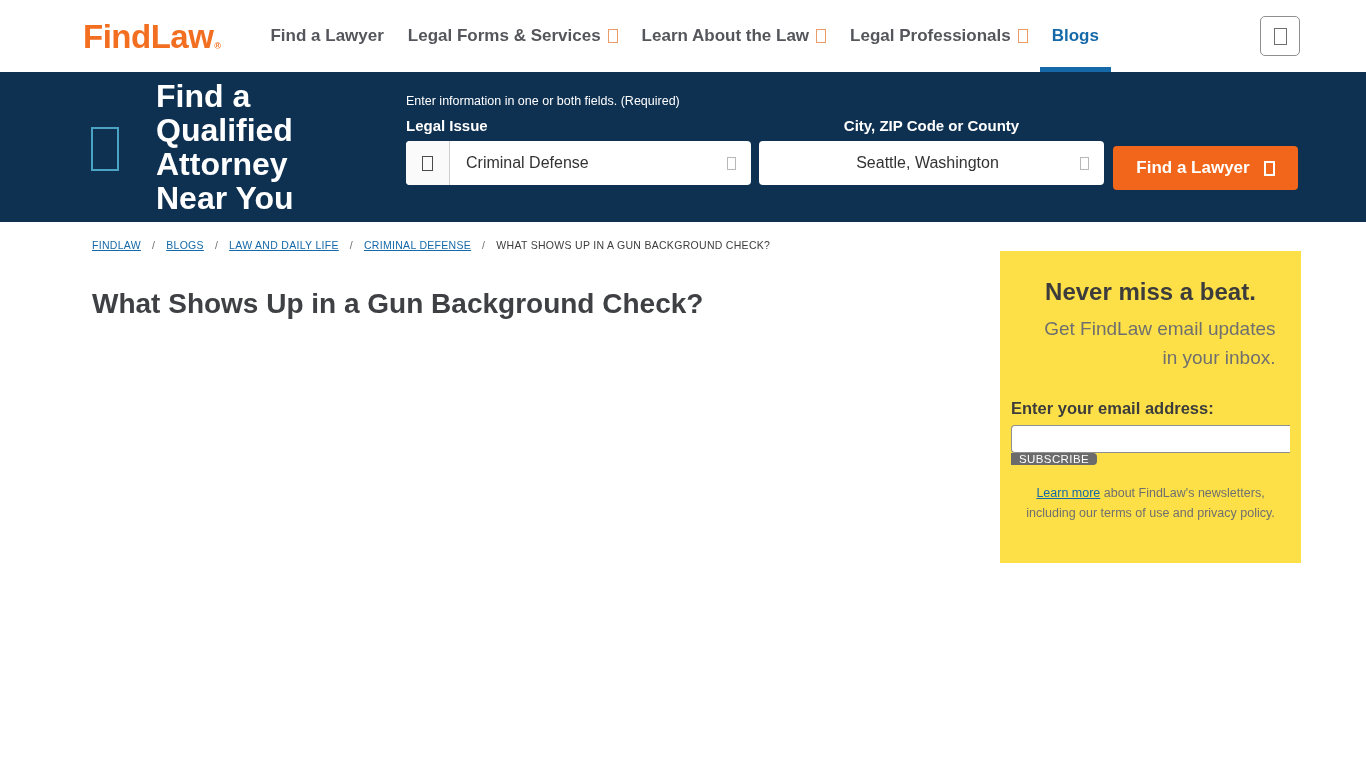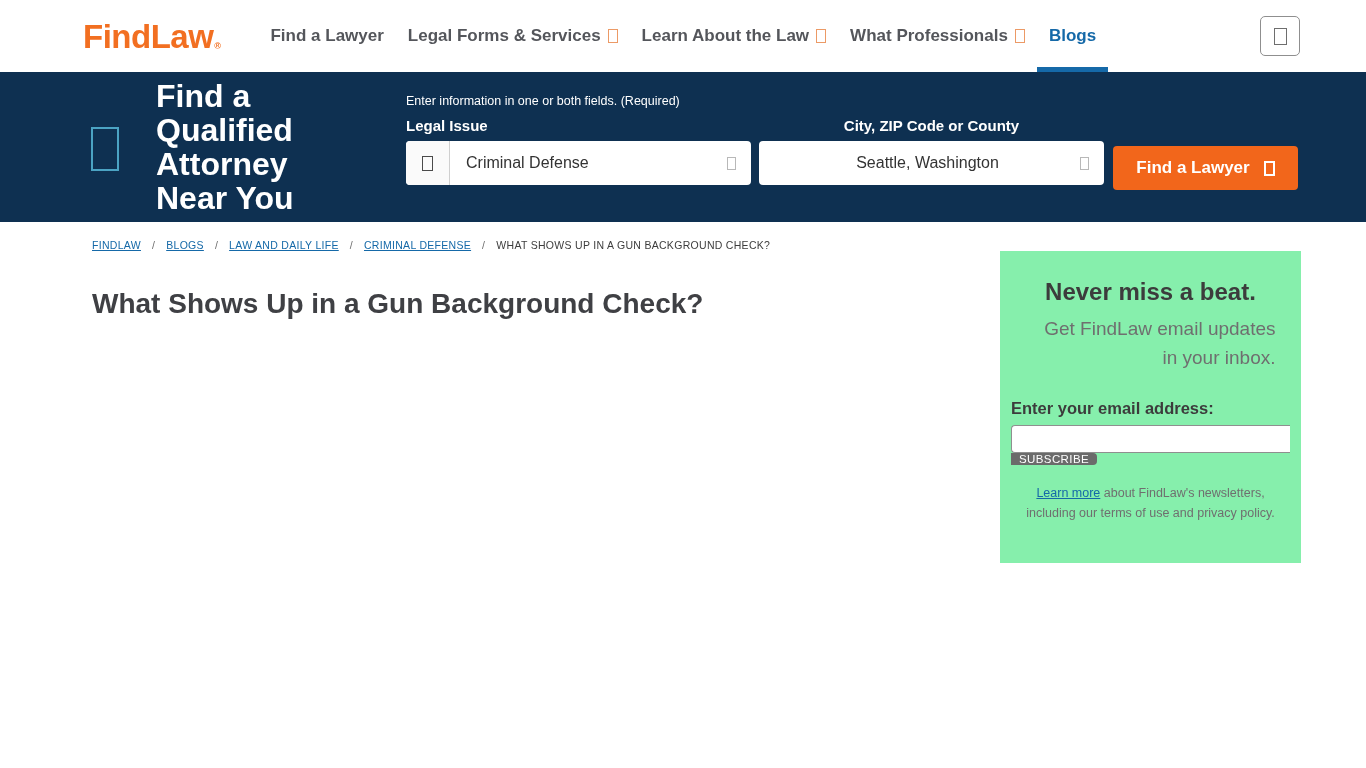--- a/index.html
+++ b/index.html
@@ -53,21 +53,21 @@
   .content { display:flex; align-items:flex-start; padding:17px 65px 0 92px; }
   .content-left { flex:1; }
   .breadcrumb { display:flex; align-items:center; gap:11px; font-size:10.5px;
                 letter-spacing:0.3px; color:#6E6E6E; flex-wrap:nowrap; }
   .crumb-link { color:#1569A8; text-decoration:underline; cursor:pointer; white-space:nowrap; }
   .crumb-sep { color:#6E6E6E; }
   .crumb-current { color:#3D3D3D; white-space:nowrap; }
   .page-title { margin-top:37px; font-size:28px; font-weight:700; color:#3F4044; }
 
   
-  .newsletter { width:301px; margin-top:12px; background:#86efac;
+  .newsletter { width:301px; margin-top:12px; background:#fde047;
                 padding:27px 11px 40px; }
   .nl-heading { font-size:24px; font-weight:700; color:#3C3C3C; text-align:center; }
   .nl-sub { font-size:19px; color:#6F6F6F; text-align:right; line-height:29px;
             margin:8px auto 0; width:250px; }
   .nl-label { margin-top:27px; font-size:16.5px; font-weight:700; color:#3C3C3C; }
   .nl-row { display:flex; margin-top:7px; height:40px;flex-direction:column; }
   .nl-input { flex:1; border:1px solid #8F8F8F; border-right:none;
               border-radius:4px 0 0 4px; background:#fff; padding:0 10px;
               font-size:14px; font-family:inherit; color:#333; outline:none; }
   .nl-subscribe { width:86px; background:#6B6B6B; color:#fff; border:none;
@@ -91,21 +91,21 @@
     </div>
     <div class="nav-item">
       <span>Legal Forms &amp; Services</span>
       <span class="tofu nav-caret"></span>
     </div>
     <div class="nav-item">
       <span>Learn About the Law</span>
       <span class="tofu nav-caret"></span>
     </div>
     <div class="nav-item">
-      <span>What Professionals</span>
+      <span>Legal Professionals</span>
       <span class="tofu nav-caret"></span>
     </div>
     <div class="nav-item active">
       <span>Blogs</span>
     </div>
   </nav>
   <button class="search-btn">
     <span class="tofu search-glyph"></span>
   </button>
 </header>

